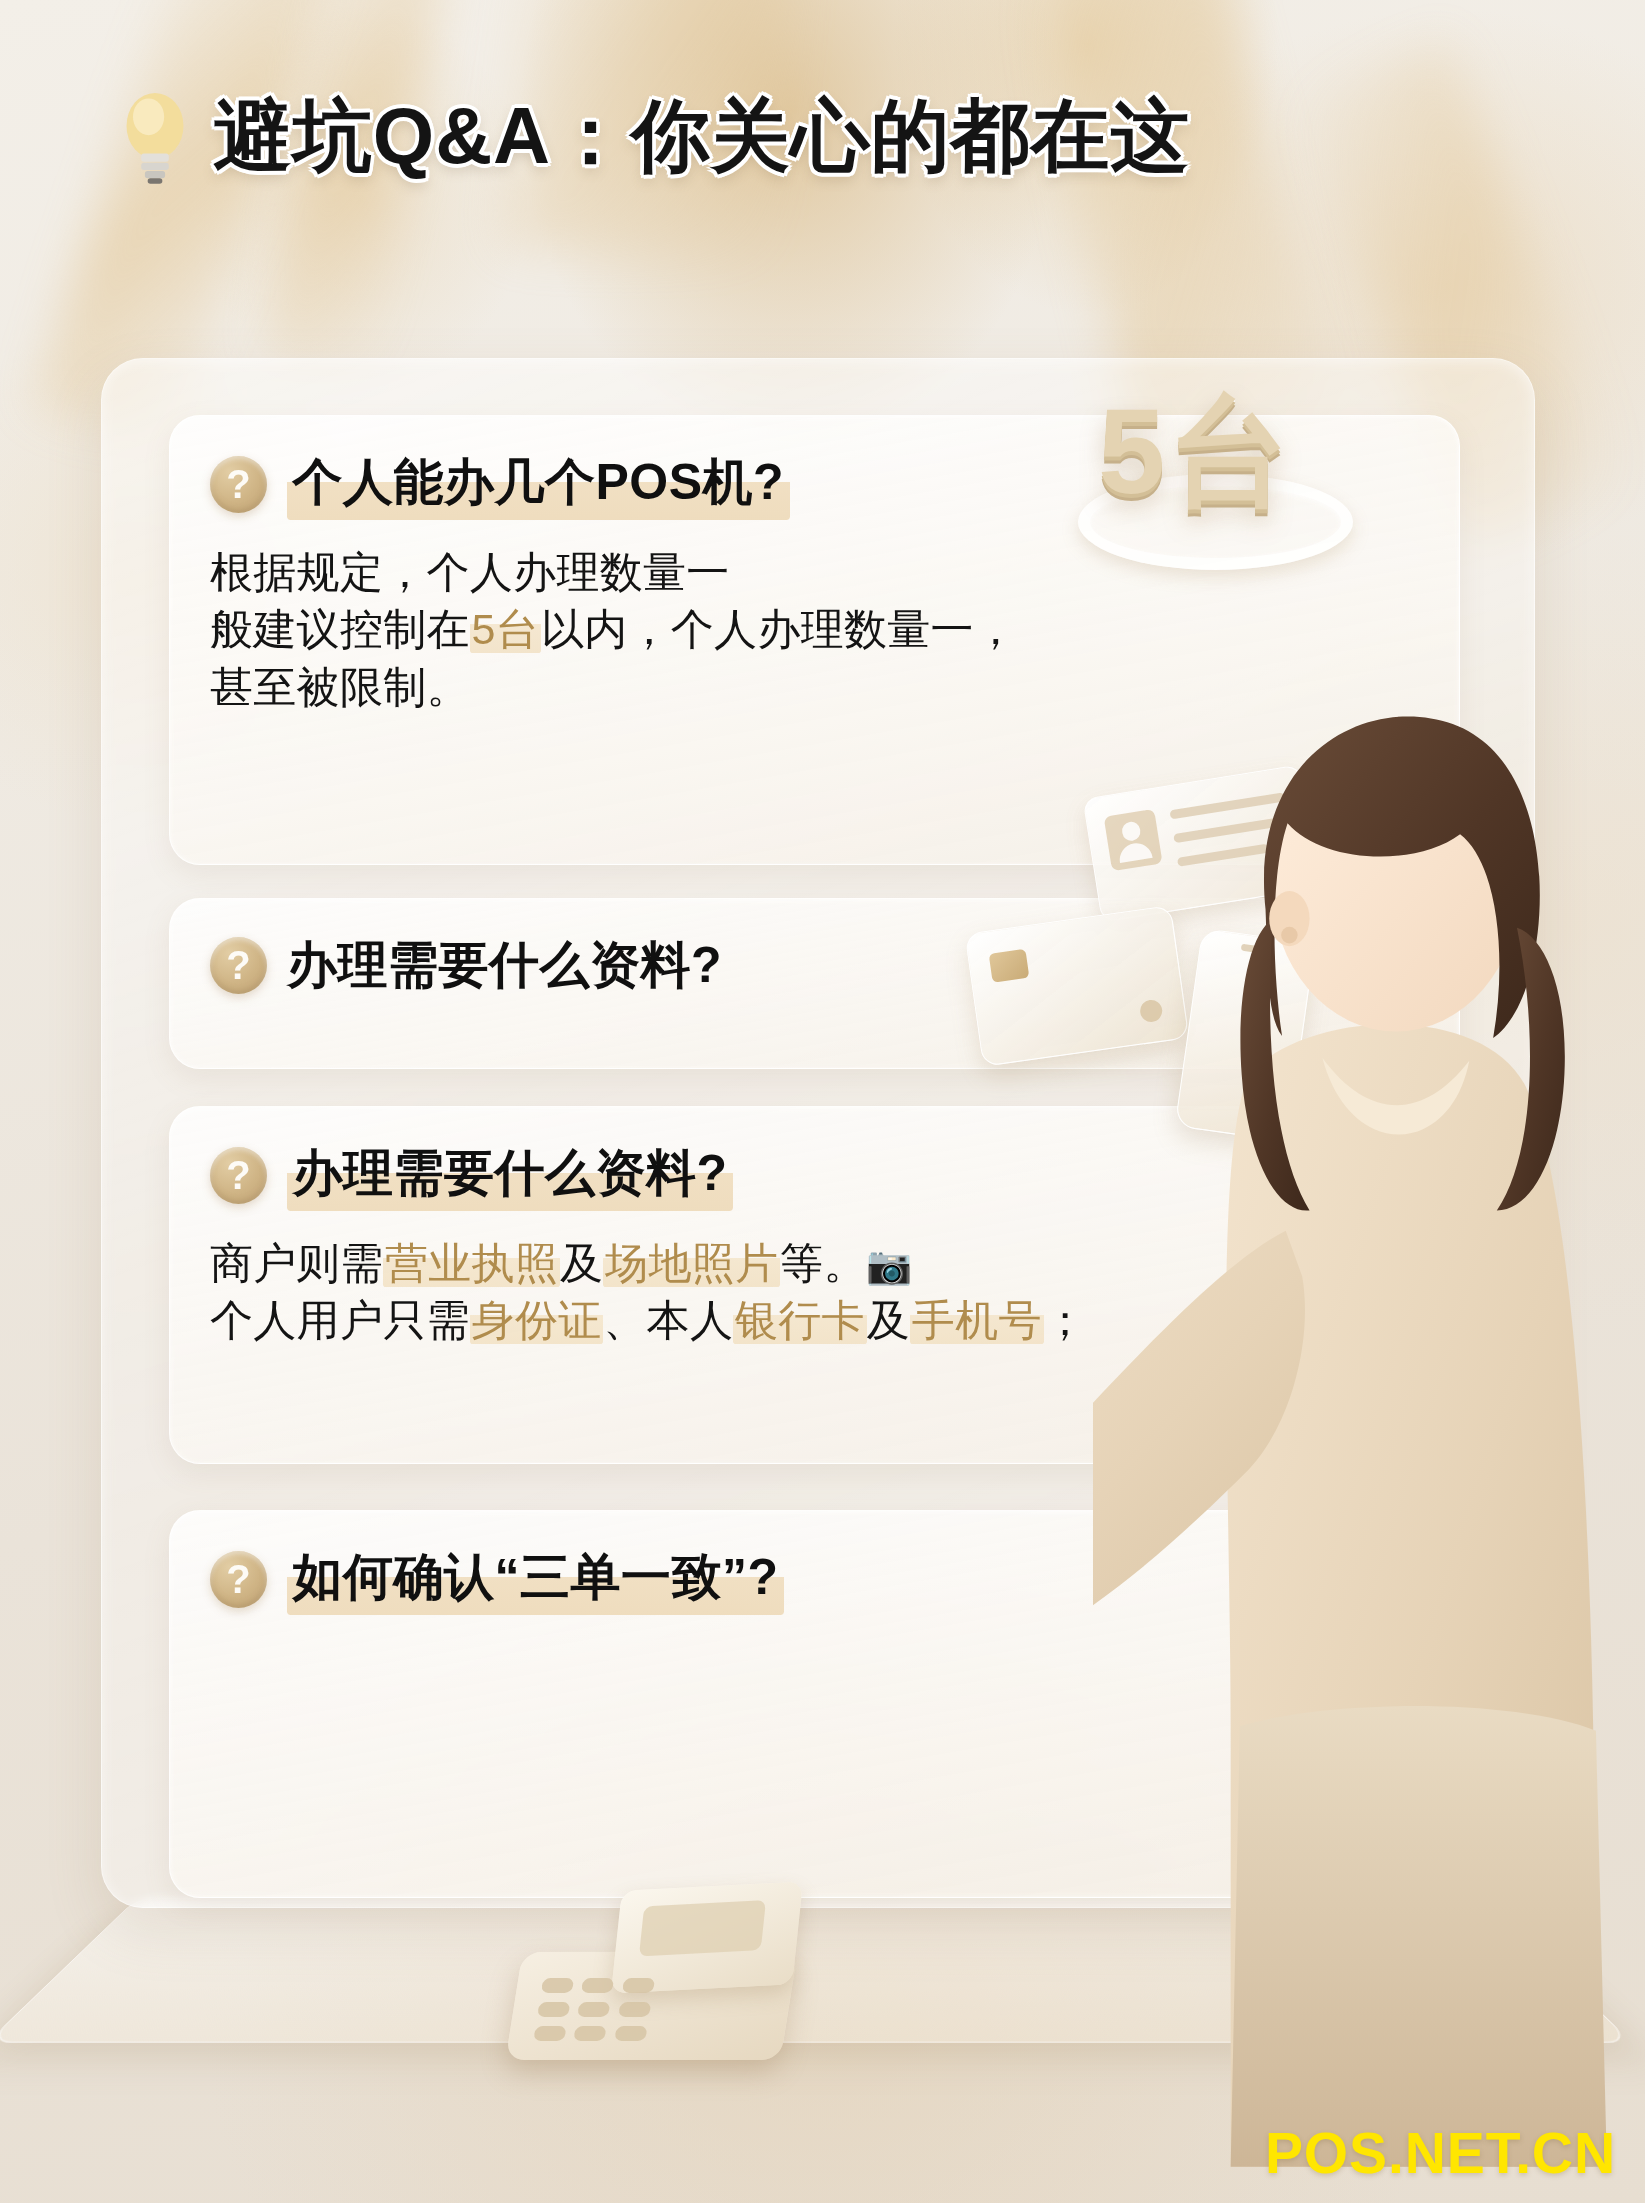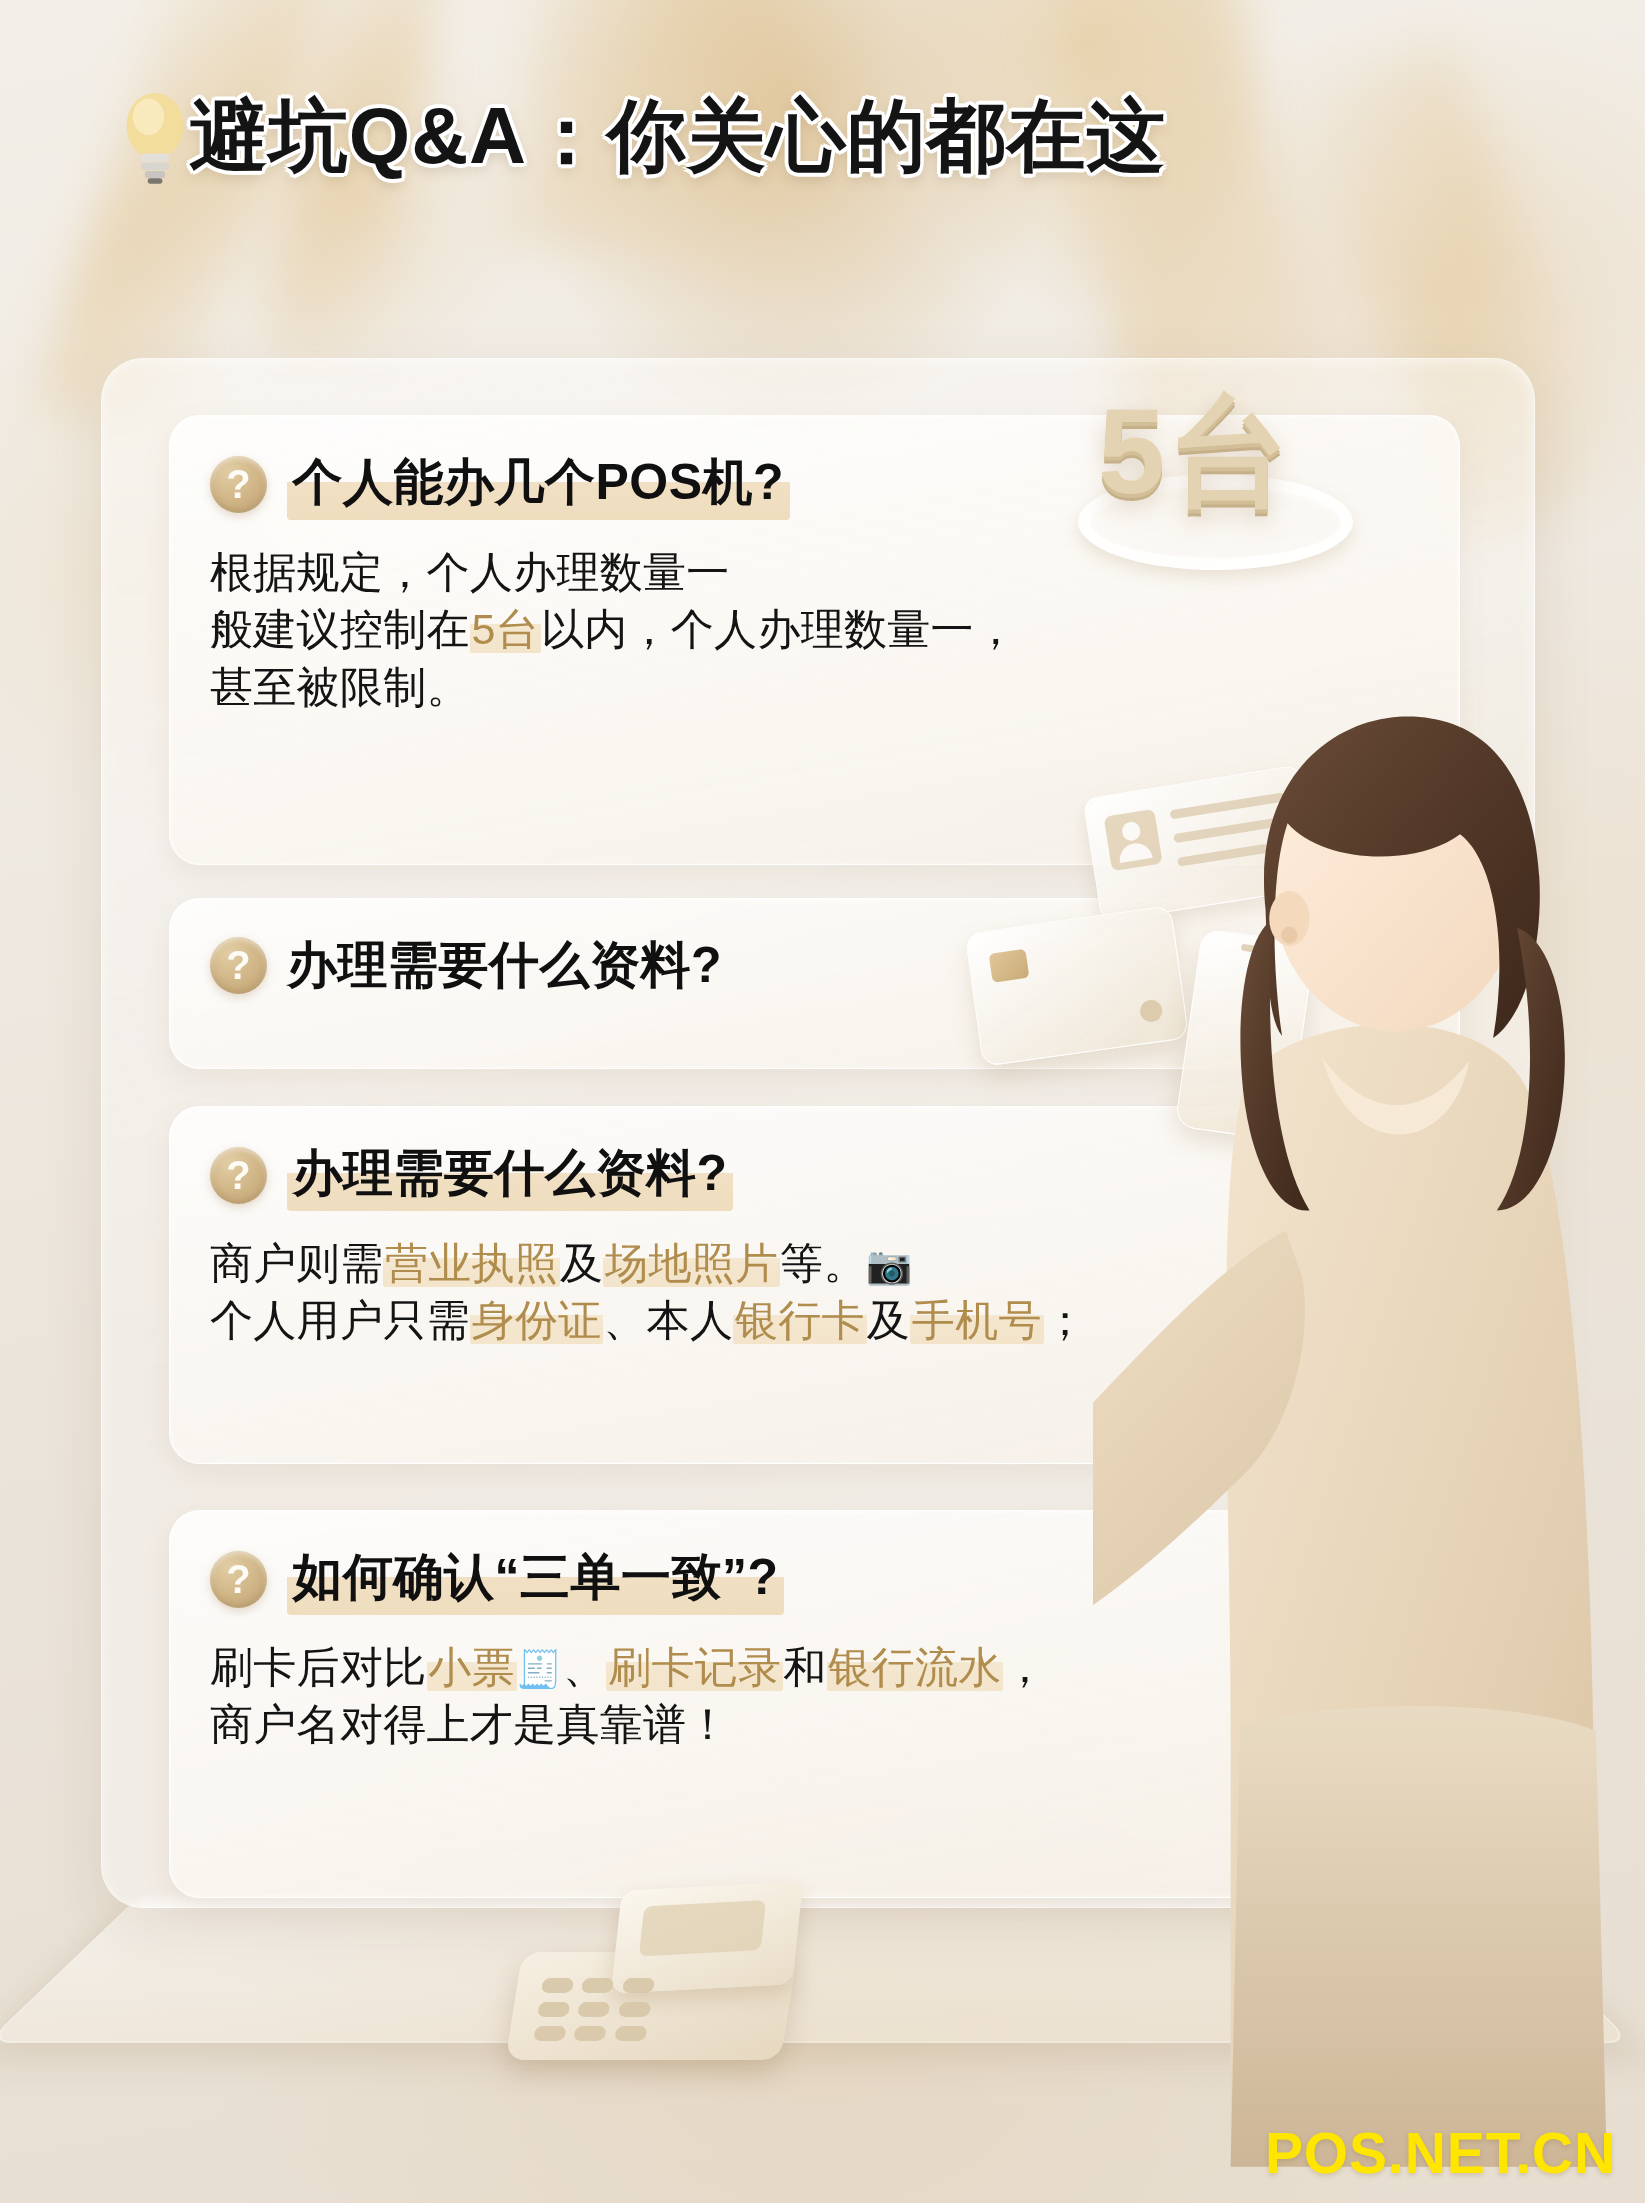--- a/index.html
+++ b/index.html
@@ -45,20 +45,21 @@
   .streak-d { left: 1377px; top: 55px;   width: 165px; height: 478px; transform: rotate(-22deg); opacity:.35;}
   .streak-e { left: 514px;  top: -129px; width: 275px; height: 386px; transform: rotate(4deg); opacity:.30;}
 
   
   .title-row {
     position: absolute;
     left: 121px;
     top: 84px;
     display: flex;
     align-items: center;
+    gap: 24px;
     z-index: 30;
   }
   .bulb-icon { width: 68px; height: 96px; display: block; }
   .title-text {
     font-size: 79px;
     font-weight: 900;
     letter-spacing: 0.9px;
     color: #141414;
     white-space: nowrap;
     text-shadow:
@@ -426,26 +427,18 @@
         <span>个人用户只需</span><span class="hl-gold">身份证</span><span>、本人</span><span class="hl-gold">银行卡</span><span>及</span><span class="hl-gold">手机号</span><span>；</span>
       </div>
     </div>
   </div>
 
   <div class="card" id="card-3">
     <div class="q-row">
       <div class="q-badge">?</div>
       <div class="q-text hl">如何确认“三单一致”?</div>
     </div>
-    <div class="a-body">
-      <div class="a-line">
-        <span>刷卡后对比</span><span class="hl-gold">小票</span><span class="emoji">🧾</span><span>、</span><span class="hl-gold">刷卡记录</span><span>和</span><span class="hl-gold">银行流水</span><span>，</span>
-      </div>
-      <div class="a-line">
-        <span>商户名对得上才是真靠谱！</span>
-      </div>
-    </div>
   </div>
 
   <div class="watermark">POS.NET.CN</div>
 
 </div>
 
 
 </body></html>

